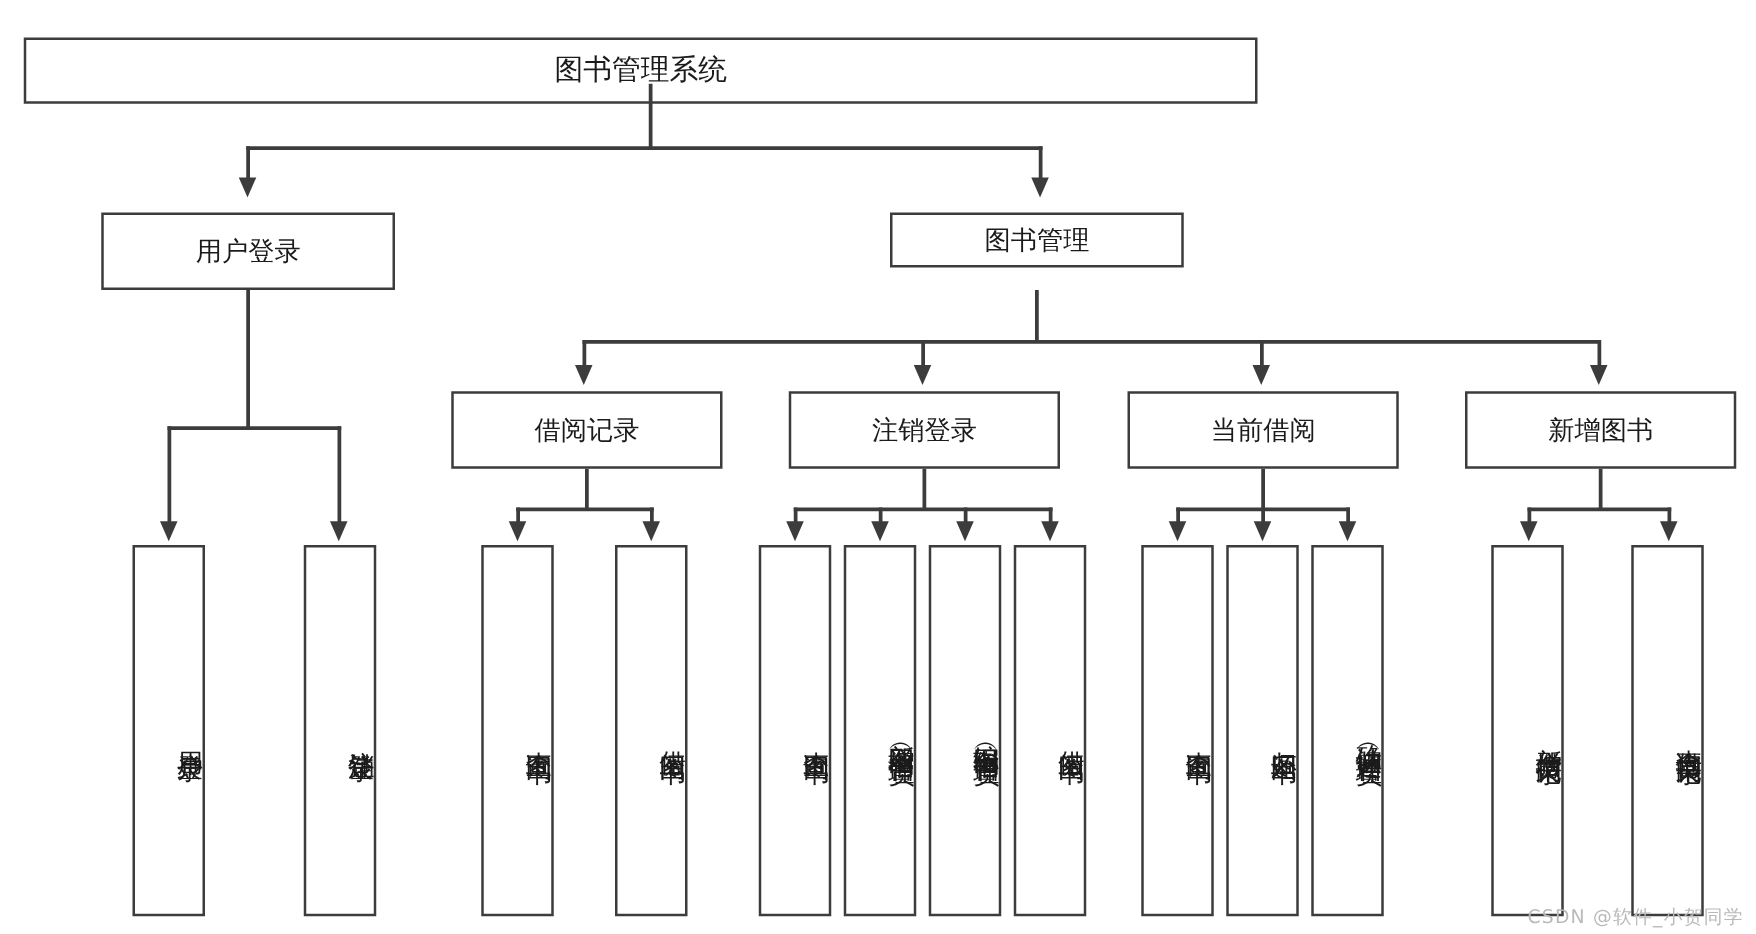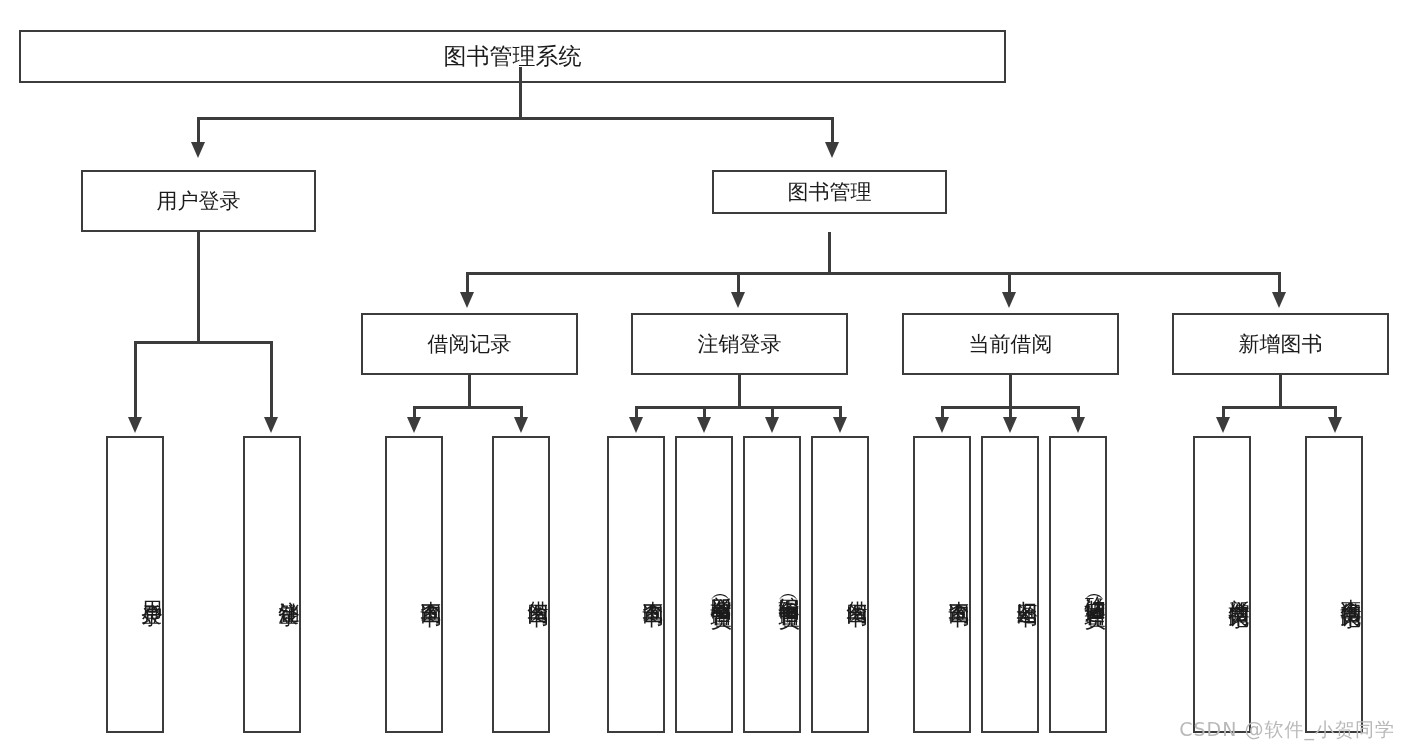--- a/index.html
+++ b/index.html
@@ -58,21 +58,21 @@
     width:0;height:0;
     border-left:7px solid transparent;
     border-right:7px solid transparent;
     border-top:16px solid #3c3c3c;
   }
   
   #watermark{
     position:absolute;
     right:10px;
     bottom:4px;
-    font-size:19px;
+    font-size:15px;
     color:#b9b9b9;
     letter-spacing:1px;
     white-space:nowrap;
     pointer-events:none;
   }
 </style>
 </head>
 <body>
 
 <div id="canvas">

